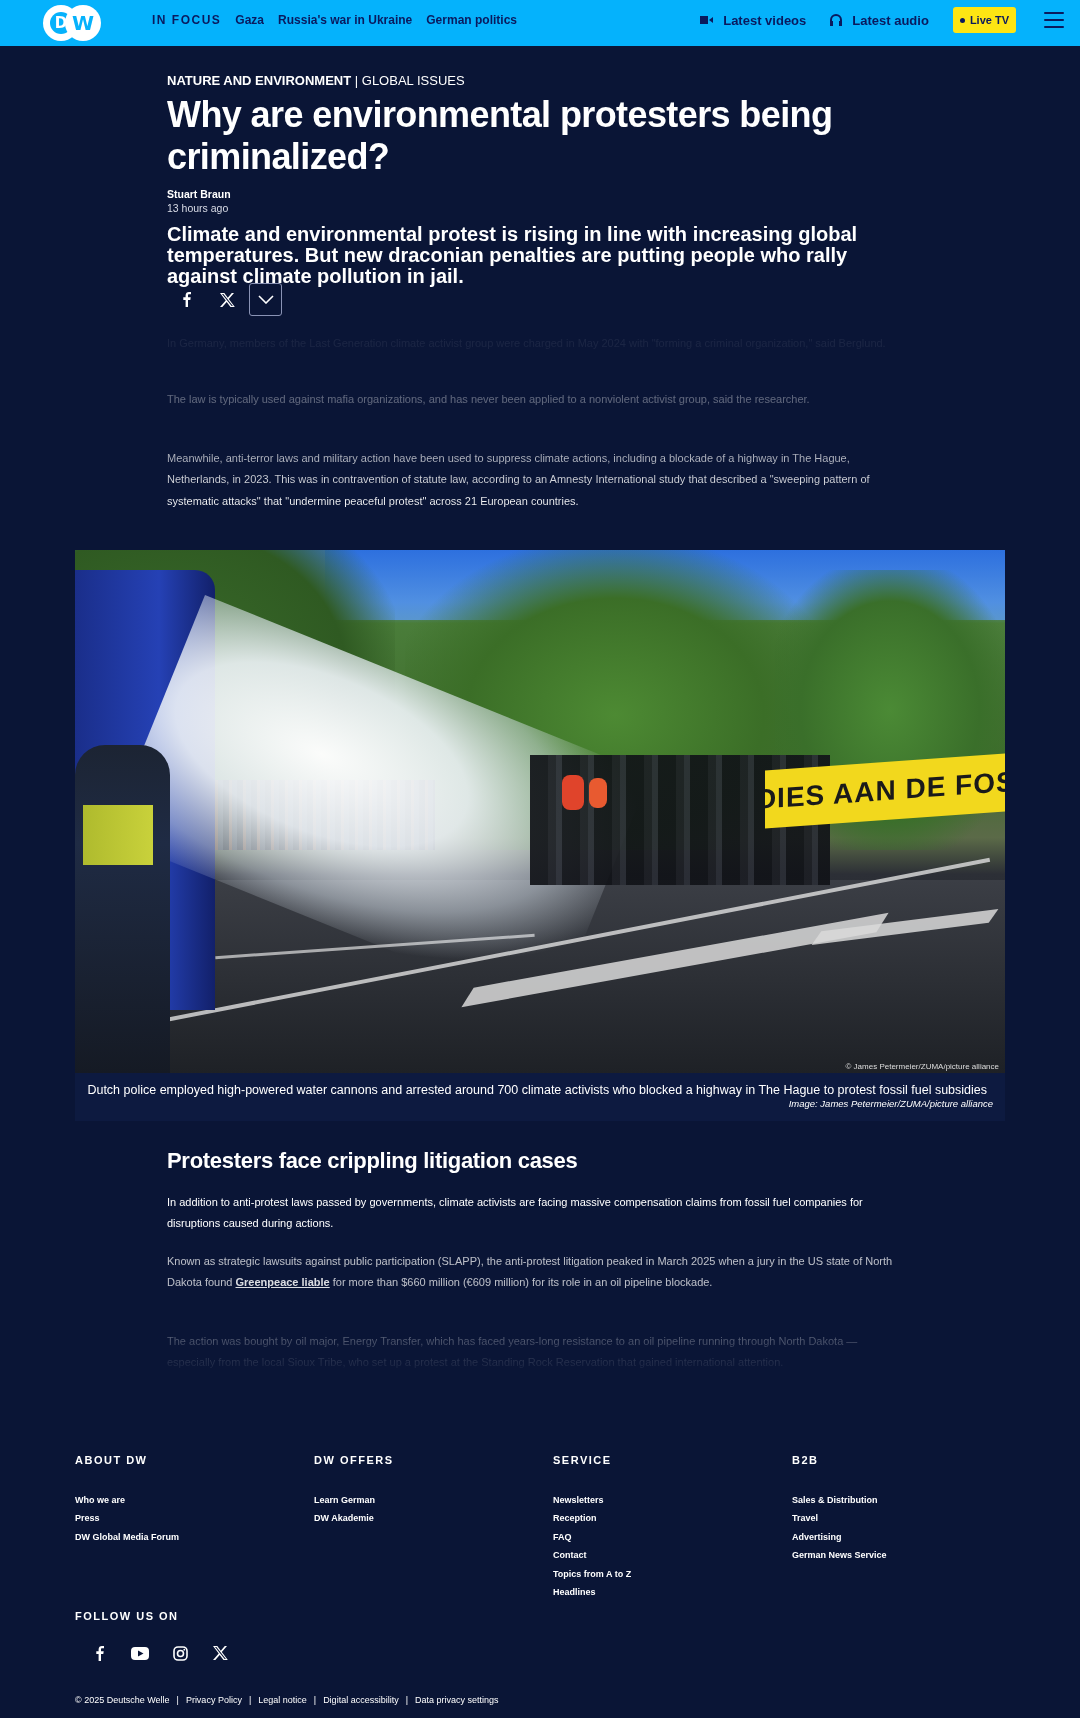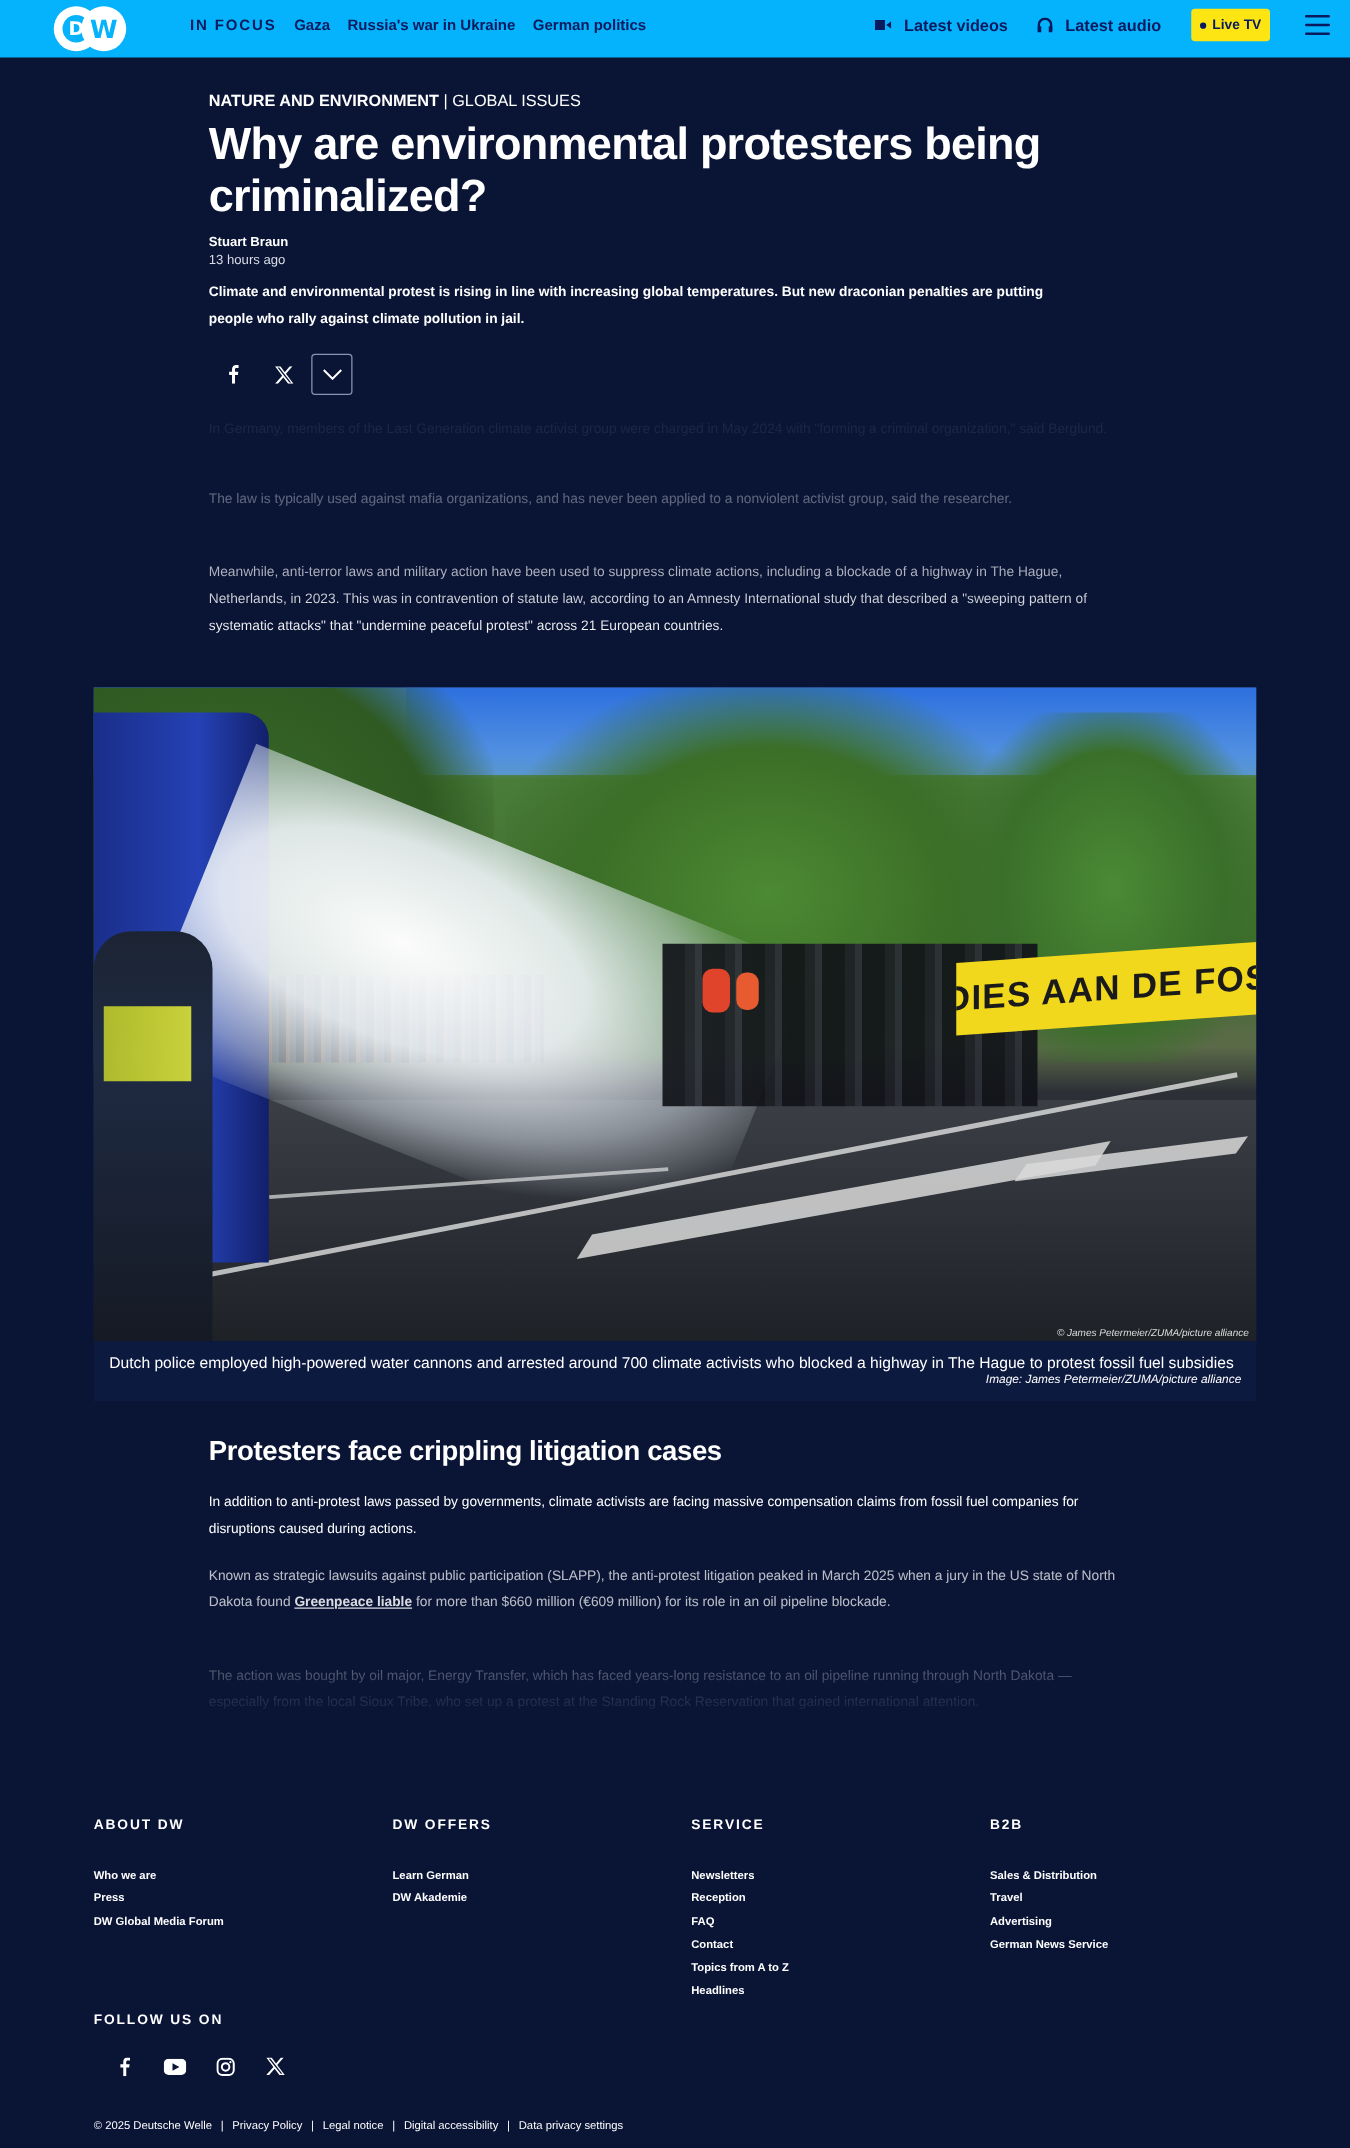--- a/index.html
+++ b/index.html
@@ -47,21 +47,21 @@
   .kicker b { font-weight: bold; }
   .kicker .sep { font-weight: normal; color: #ffffff; }
   .title {
     position: absolute; top: 94px; left: 0; width: 740px;
     font-size: 36px; line-height: 42px; font-weight: bold; letter-spacing: -0.6px;
   }
   .author { position: absolute; top: 188px; left: 0; font-size: 10.5px; font-weight: bold; }
   .time { position: absolute; top: 202px; left: 0; font-size: 10.5px; color: #d8dbe6; }
   .lead {
     position: absolute; top: 224px; left: 0; width: 700px;
-    font-size: 11px; line-height: 21px; font-weight: bold;
+    font-size: 20px; line-height: 21px; font-weight: bold;
   }
   .share { position: absolute; top: 283px; left: 0; display: flex; align-items: center; gap: 0; }
   .share .sbtn { width: 40px; height: 32px; display: flex; align-items: center; justify-content: center; }
   .share .expand {
     width: 33px; height: 33px; border: 1.5px solid #8a93b5; border-radius: 3px;
     display: flex; align-items: center; justify-content: center; margin-left: 2px;
   }
   .para { position: absolute; left: 0; width: 740px; font-size: 11px; line-height: 21.3px; }
   .p1 { top: 333px; color: rgba(255,255,255,0.07); }
   .p2 { top: 389px; color: rgba(255,255,255,0.35); }
@@ -96,21 +96,21 @@
   .photo .police .vest { position: absolute; left: 8px; top: 60px; width: 70px; height: 60px; background: linear-gradient(to right, #c8d42a, #e7ef3a); opacity: 0.85; }
   .photo .crowd { position: absolute; left: 120px; top: 230px; width: 240px; height: 70px;
     background: repeating-linear-gradient(to right, #1d2029 0 6px, #6b4a3a 6px 9px, #3a3f4a 9px 14px); opacity: 0.85; }
   .photo .protesters { position: absolute; left: 455px; top: 205px; width: 300px; height: 130px;
     background: repeating-linear-gradient(to right, #111318 0 18px, #1c1e24 18px 26px, #2a2d35 26px 32px); opacity: 0.92; }
   .photo .backpack { position: absolute; left: 487px; top: 225px; width: 22px; height: 35px; background: #e0442b; border-radius: 8px; }
   .photo .backpack2 { position: absolute; left: 514px; top: 228px; width: 18px; height: 30px; background: #e85a30; border-radius: 8px; }
   .photo .banner { position: absolute; left: 690px; top: 212px; width: 240px; height: 58px;
     background: #f2d81d; transform: skewY(-4deg); display: flex; align-items: center; justify-content: center;
     color: #1a1a1a; font-weight: bold; font-size: 28px; letter-spacing: 1px; overflow: hidden; white-space: nowrap; }
-  .photo .credit-overlay { position: absolute; right: 6px; bottom: 2px; font-size: 8px; color: #ddd; font-style: italic; }
+  .photo .credit-overlay { position: absolute; right: 6px; bottom: 2px; font-size: 8px; color: #ddd; }
   .caption {
     width: 930px; background: #0d1a40; padding: 9px 12px 9px 12px; position: relative; min-height: 48px;
   }
   .caption .ctext { font-size: 12.5px; line-height: 17px; color: #ffffff; width: 900px; text-align: right; }
   .caption .csrc { position: absolute; right: 12px; bottom: 12px; font-size: 9.5px; font-style: italic; color: #ffffff; }
 
   
   .h2 { position: absolute; top: 1148px; left: 0; font-size: 22px; font-weight: bold; letter-spacing: -0.3px; }
   .p4 { top: 1192px; color: #ffffff; }
   .p5 { top: 1251px; color: rgba(255,255,255,0.72); }

